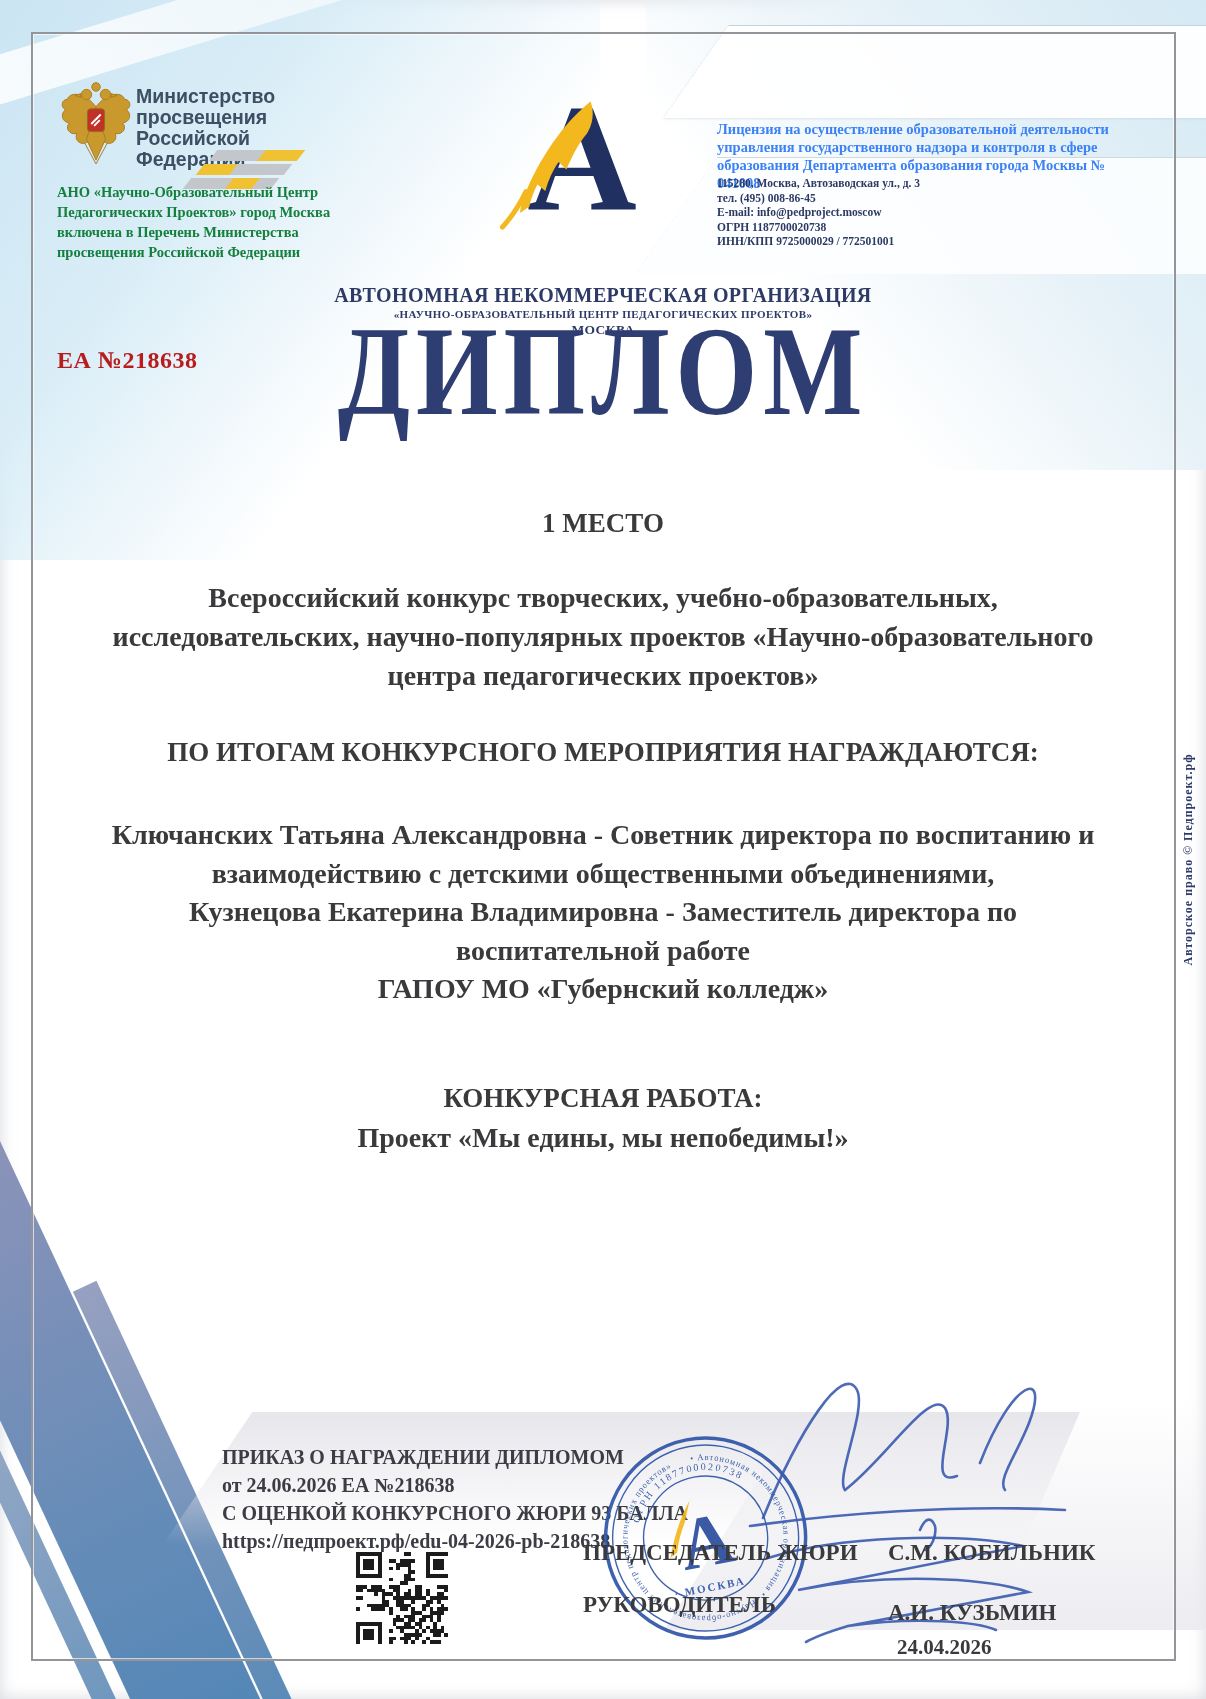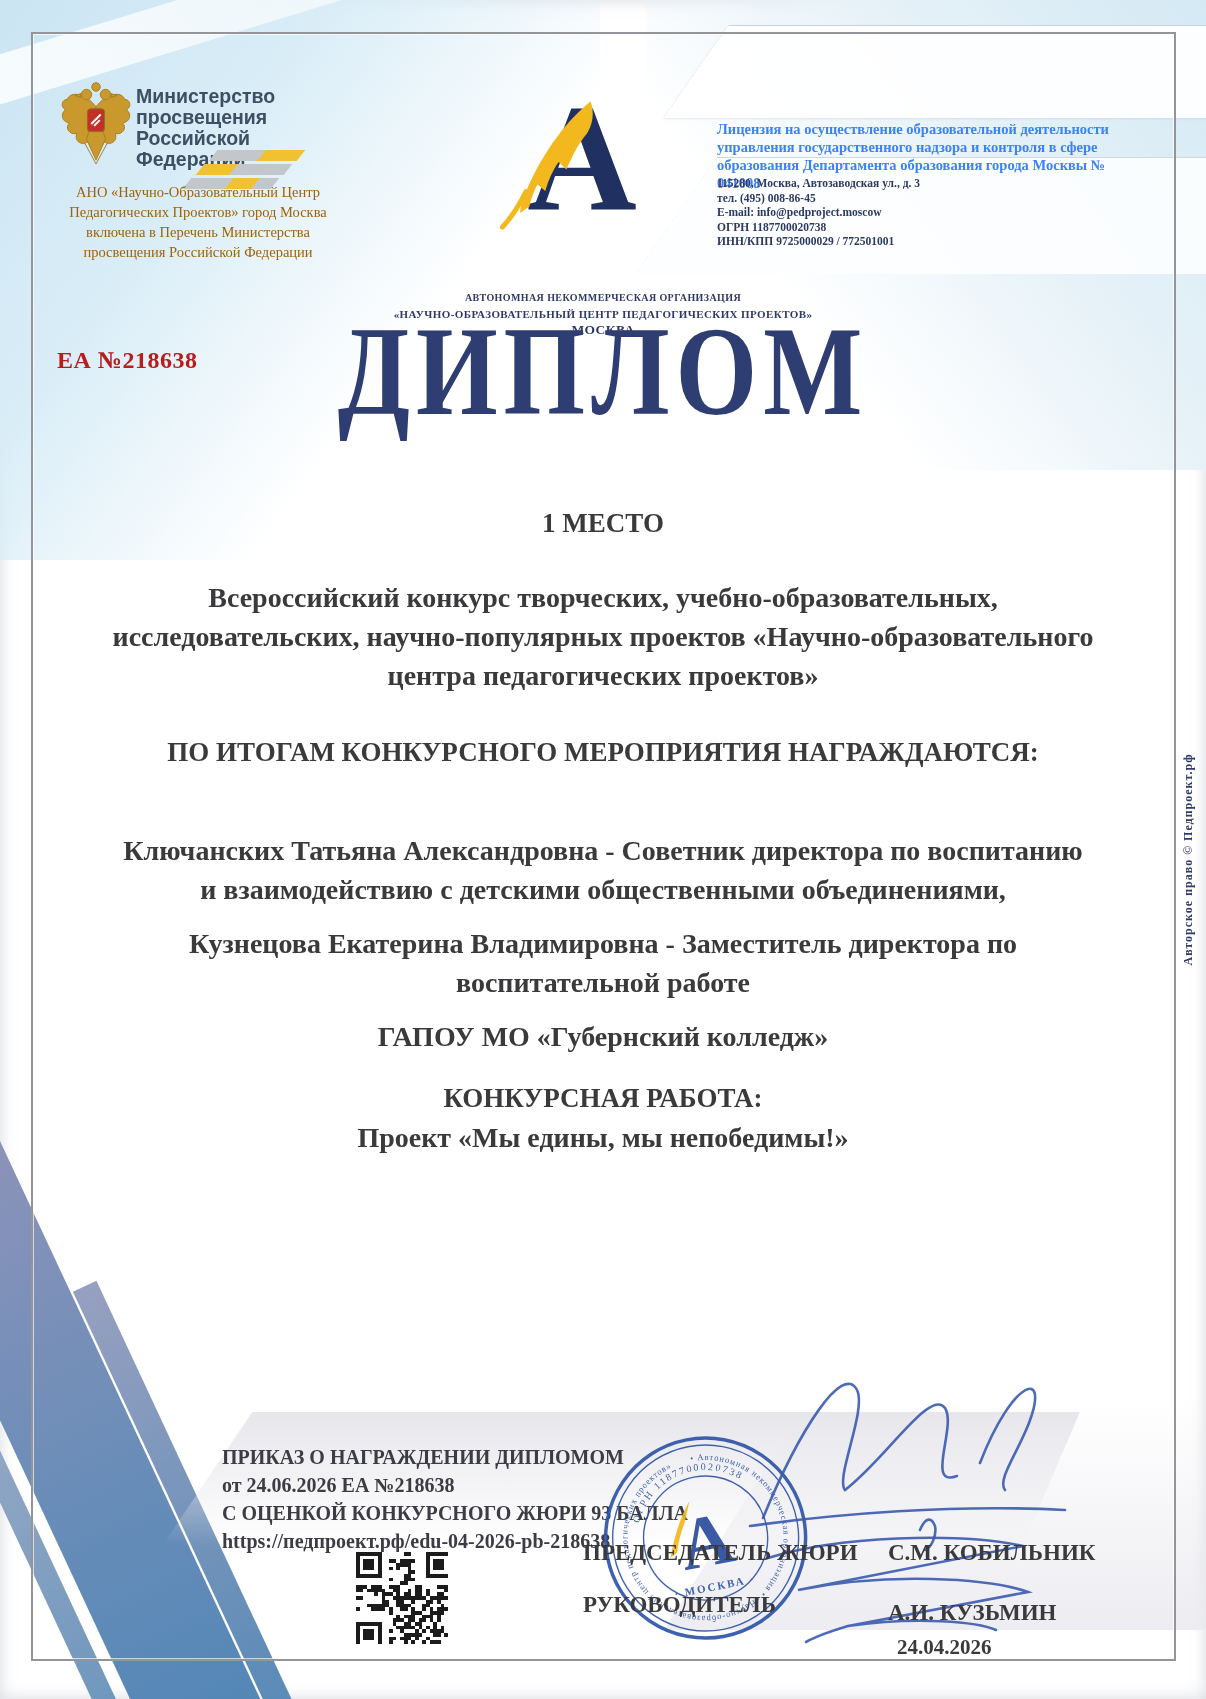--- a/index.html
+++ b/index.html
@@ -27,39 +27,39 @@
     clip-path:polygon(11% 0,100% 0,93% 100%,0 100%);
     background:linear-gradient(180deg,#e7e6eb 0%,rgba(247,247,250,0) 88%);}
   .slab-br{top:1400px;right:-70px;width:540px;height:230px;transform:skewX(-32deg);
     background:linear-gradient(180deg,rgba(240,240,244,0),rgba(231,231,237,.75));}
   .frame{position:absolute;left:31px;top:32px;right:30px;bottom:38px;z-index:2;
     border:2px solid #94959b;box-shadow:0 0 0 1px rgba(255,255,255,.65) inset;pointer-events:none;}
   
   .abs{position:absolute;z-index:3;}
   .ministry-name{left:136px;top:86px;width:170px;font-family:"Liberation Sans",sans-serif;
     font-weight:bold;font-size:19.5px;line-height:21px;color:#3c4f63;}
-  .ministry-note{left:57px;top:182px;width:282px;font-weight:normal;font-size:14.5px;
-    line-height:20px;color:#a16207;text-align:center;}
+  .ministry-note{left:57px;top:182px;width:282px;font-weight:bold;font-size:14.5px;
+    line-height:20px;color:#15803d;}
   .license-text{left:717px;top:120px;width:392px;font-weight:bold;font-size:14.5px;
     line-height:18px;color:#3b82f6;}
   .license-lines{left:717px;top:176px;width:330px;font-weight:bold;font-size:11.5px;
     line-height:14.5px;color:#2c3a63;}
   .org-line{left:0;width:1206px;text-align:center;font-weight:bold;color:#2e3a66;letter-spacing:.4px;}
-  .org1{top:284px;font-size:10px;margin-top:8px;}
+  .org1{top:284px;font-size:20px;}
   .org2{top:308px;font-size:11px;}
   .org3{top:322px;font-size:13.5px;}
   .diploma-number{left:57px;top:347px;font-weight:bold;font-size:24px;color:#b91c1c;letter-spacing:.5px;}
   .diploma-title{left:0;top:330px;width:1206px;text-align:center;font-weight:bold;font-size:105px;
     line-height:105px;color:#2e3d72;letter-spacing:6px;transform:scaleY(1.22);transform-origin:50% 100%;}
   .body-center{left:103px;width:1000px;text-align:center;font-weight:bold;color:#3a3a3c;}
   .place{top:508px;font-size:27px;}
   .contest{top:578px;font-size:28px;line-height:39px;}
   .award-header{top:737px;font-size:27px;}
   .awardees{top:816px;font-size:28px;line-height:38.5px;}
-  .awardees p{margin:16px;}
+  .awardees p{margin:0;}
   .work-label{top:1083px;font-size:27px;}
   .work-title{top:1122px;font-size:28px;}
   .order-block{left:222px;top:1443px;font-weight:bold;font-size:20px;line-height:28px;color:#3c3c44;}
   .qr{left:356px;top:1552px;width:92px;height:92px;}
   .sig-label{font-weight:bold;font-size:23px;color:#3a3a3c;white-space:nowrap;}
   .chair-label{left:583px;top:1540px;}
   .chair-name{left:888px;top:1540px;}
   .head-label{left:583px;top:1592px;}
   .head-name{left:888px;top:1600px;}
   .sign-date{left:897px;top:1635px;font-weight:bold;font-size:21px;color:#3a3a3c;}

